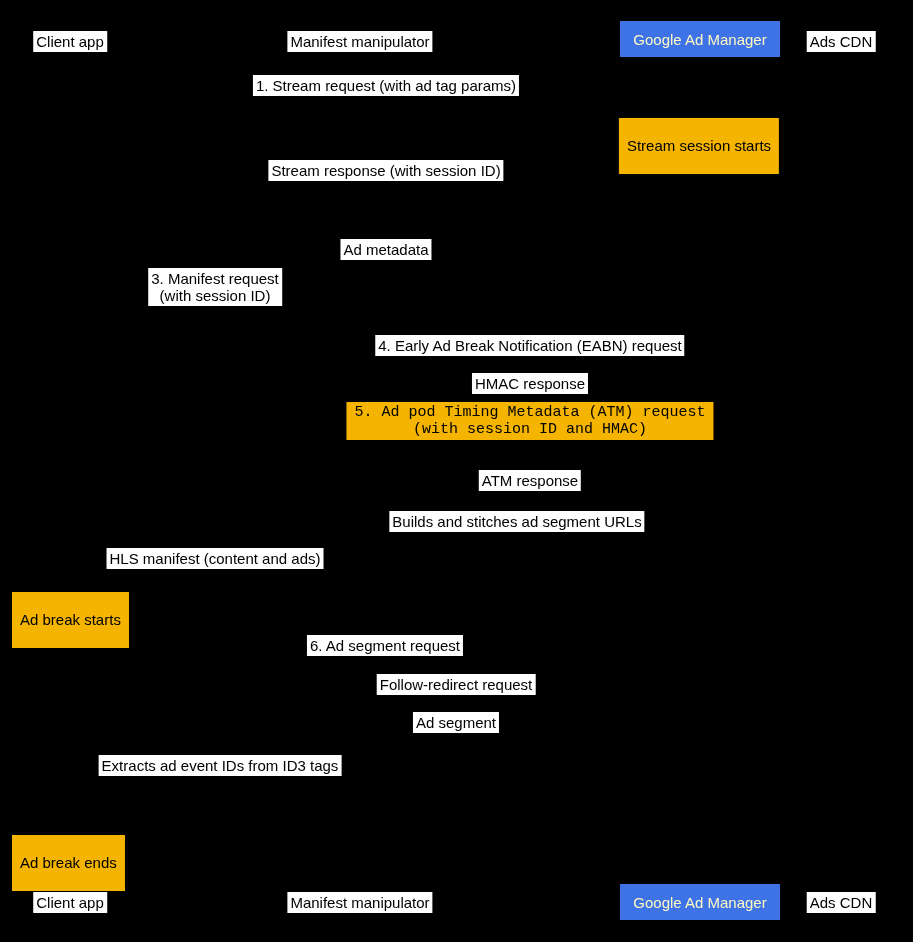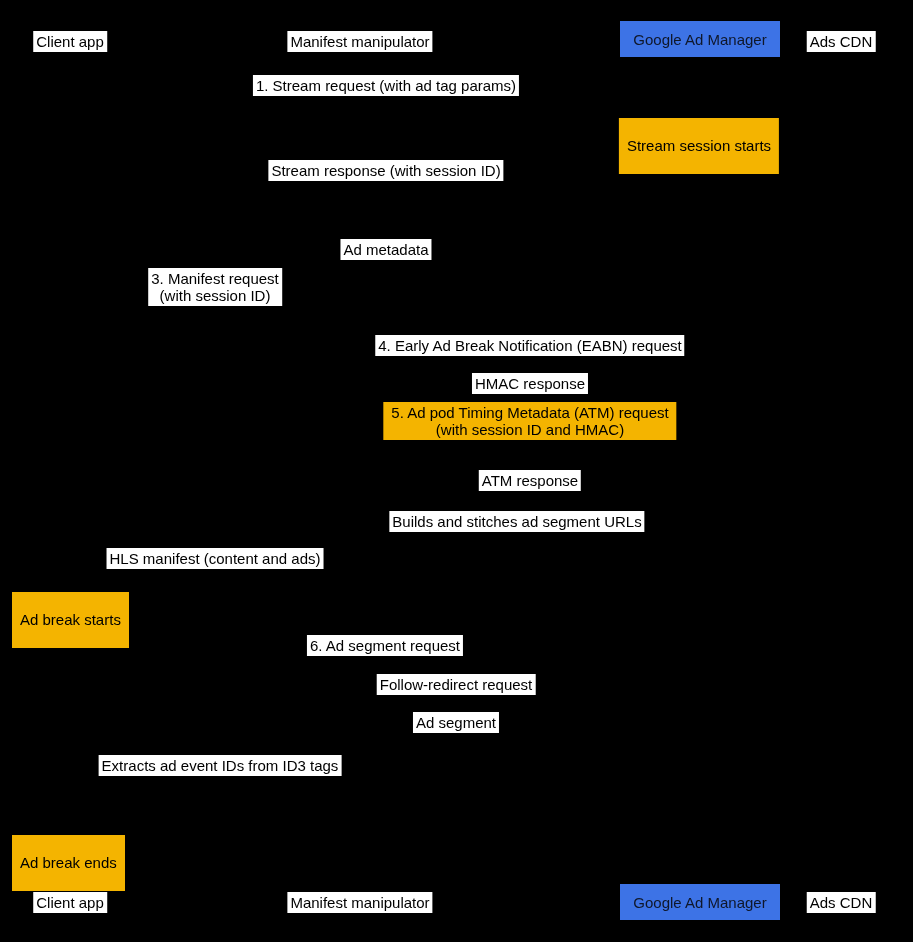--- a/index.html
+++ b/index.html
@@ -12,25 +12,25 @@
   .label{
     position:absolute;background:var(--label-bg,#ffffff);color:var(--label-text,#000000);
     font-size:15px;line-height:17px;padding:2px 3px;white-space:pre-line;text-align:center;
   }
   .center{transform:translateX(-50%);}
   
   .note{
     background:var(--note-bg,#f4b400);color:#000000;
     padding:19px 8px;line-height:18px;
   }
-  .note.two-line{padding:2px 8px;line-height:17px;}
+  .note.two-line{padding:2px 8px;line-height:17px;font-family:Liberation Mono, monospace;}
   
   .gam{
     position:absolute;width:160px;height:36px;background:var(--gam-bg,#3d73e6);
-    color:#0f172a;font-size:15px;display:flex;align-items:center;justify-content:center;
+    color:#fef9c3;font-size:15px;display:flex;align-items:center;justify-content:center;
     text-align:center;
   }
 </style>
 </head>
 <body style="background: rgb(0, 0, 0); --label-bg: #ffffff; --label-text: #000000; --note-bg: #f4b400; --gam-bg: #3d73e6;">
 
 <div class="canvas">
 
   <div class="label center" style="left:70px;top:31px">Client app</div>
   <div class="label center" style="left:360px;top:31px">Manifest manipulator</div>

